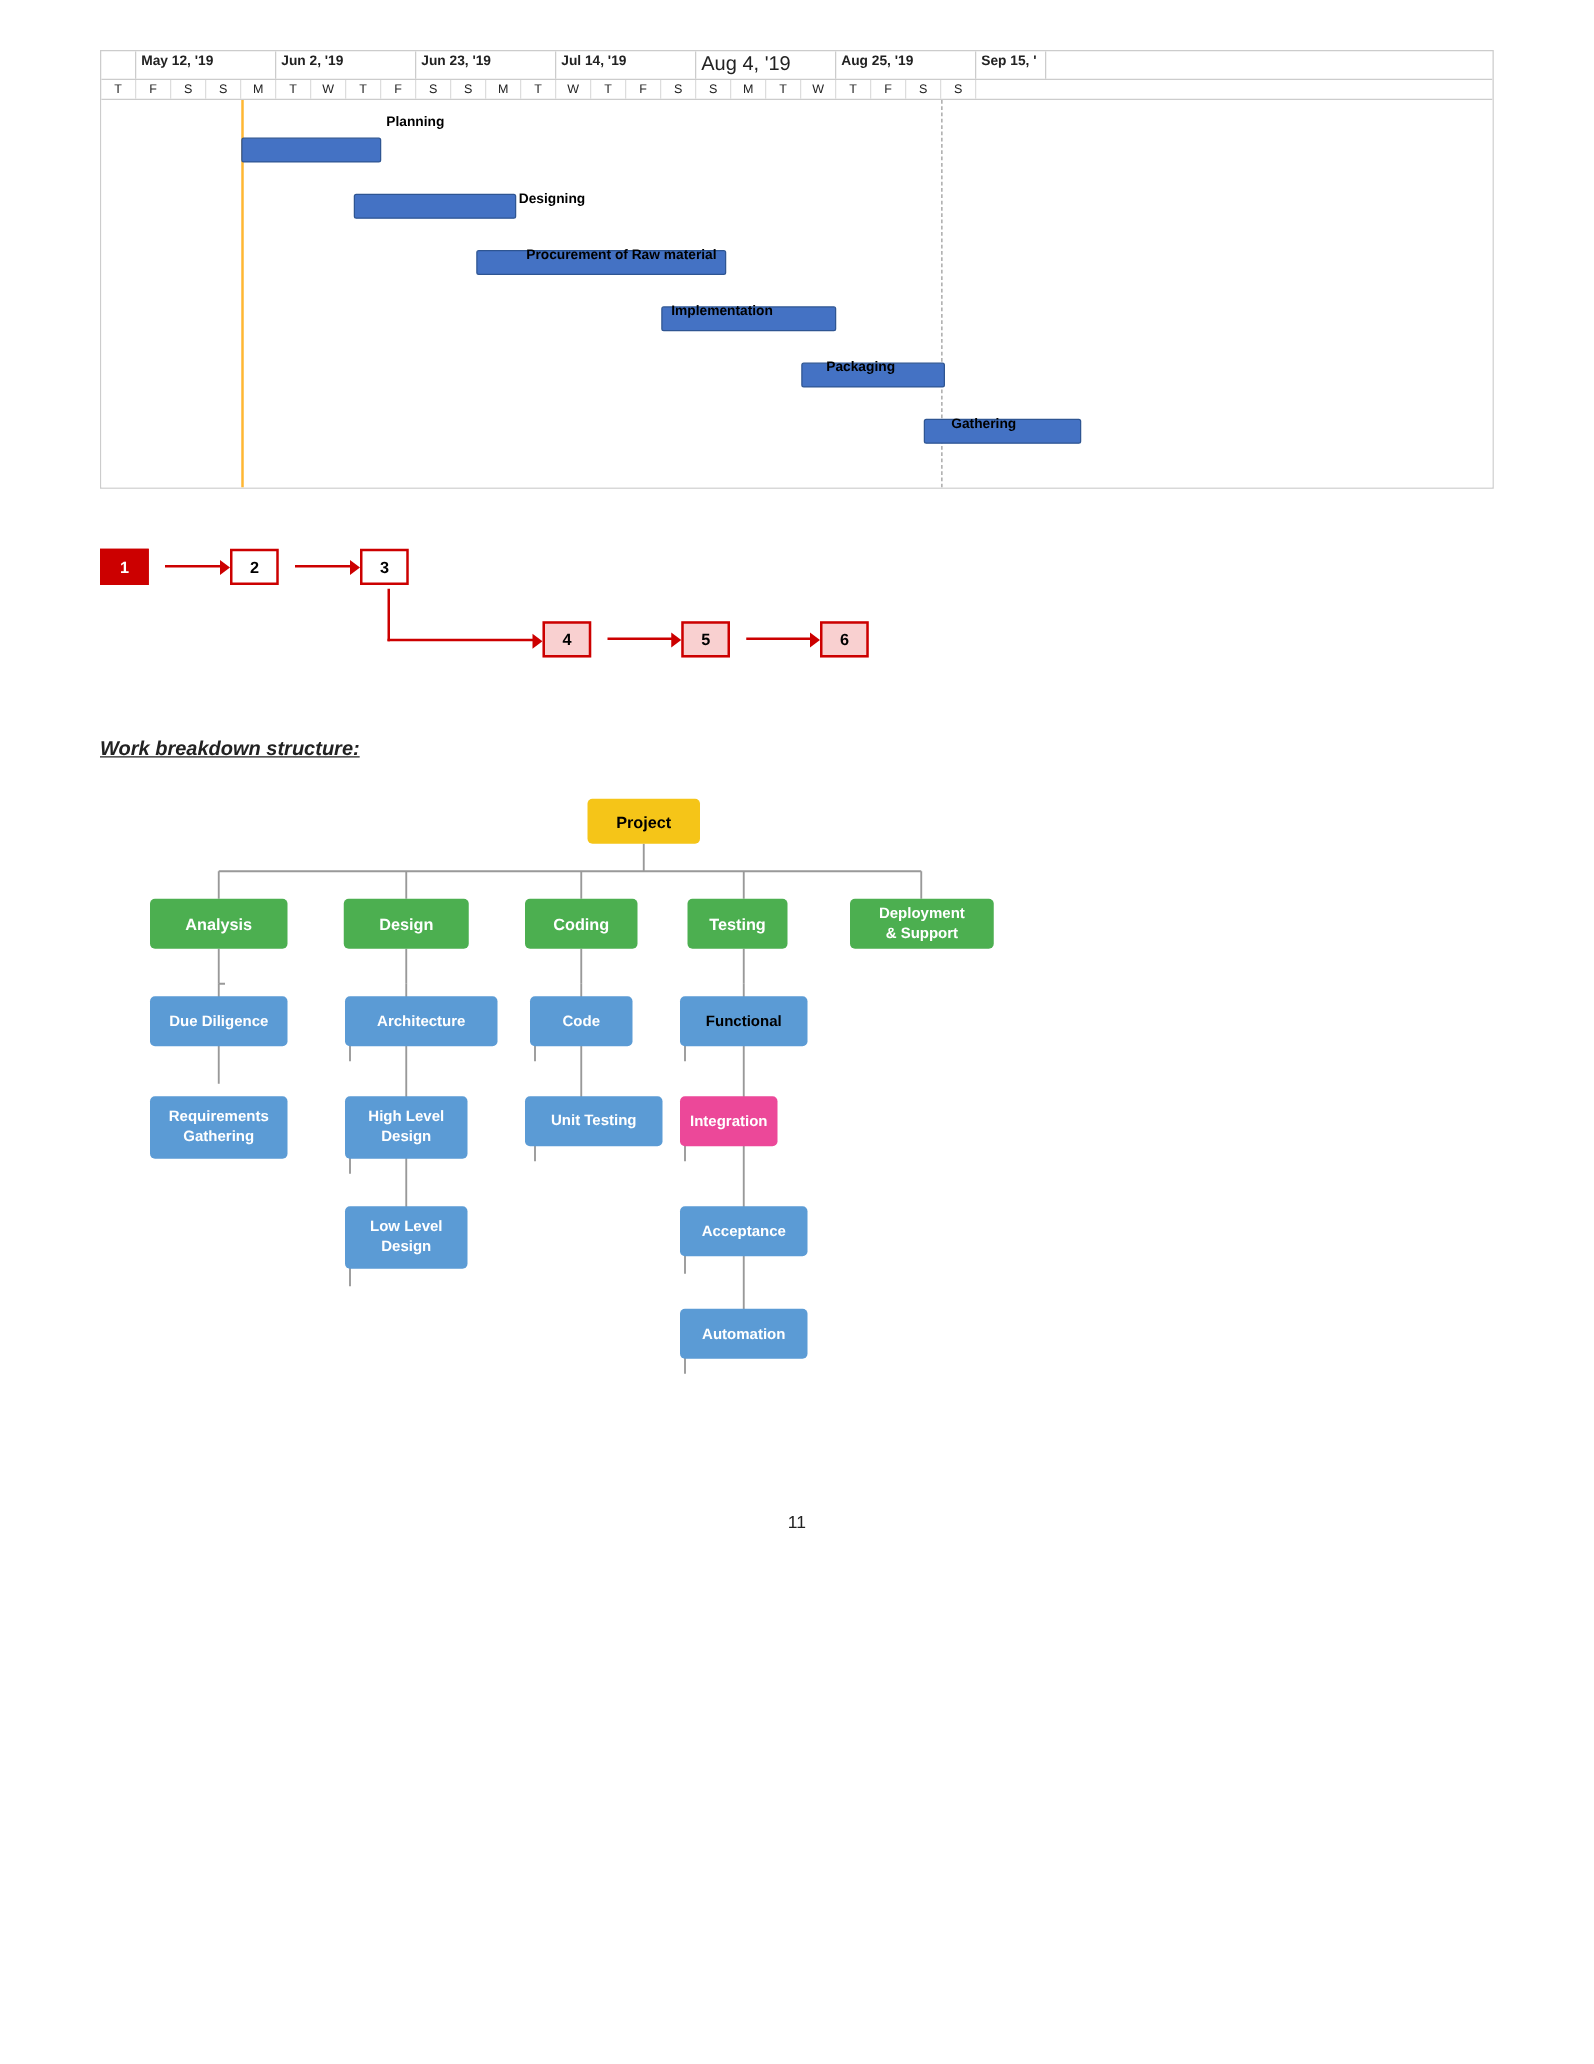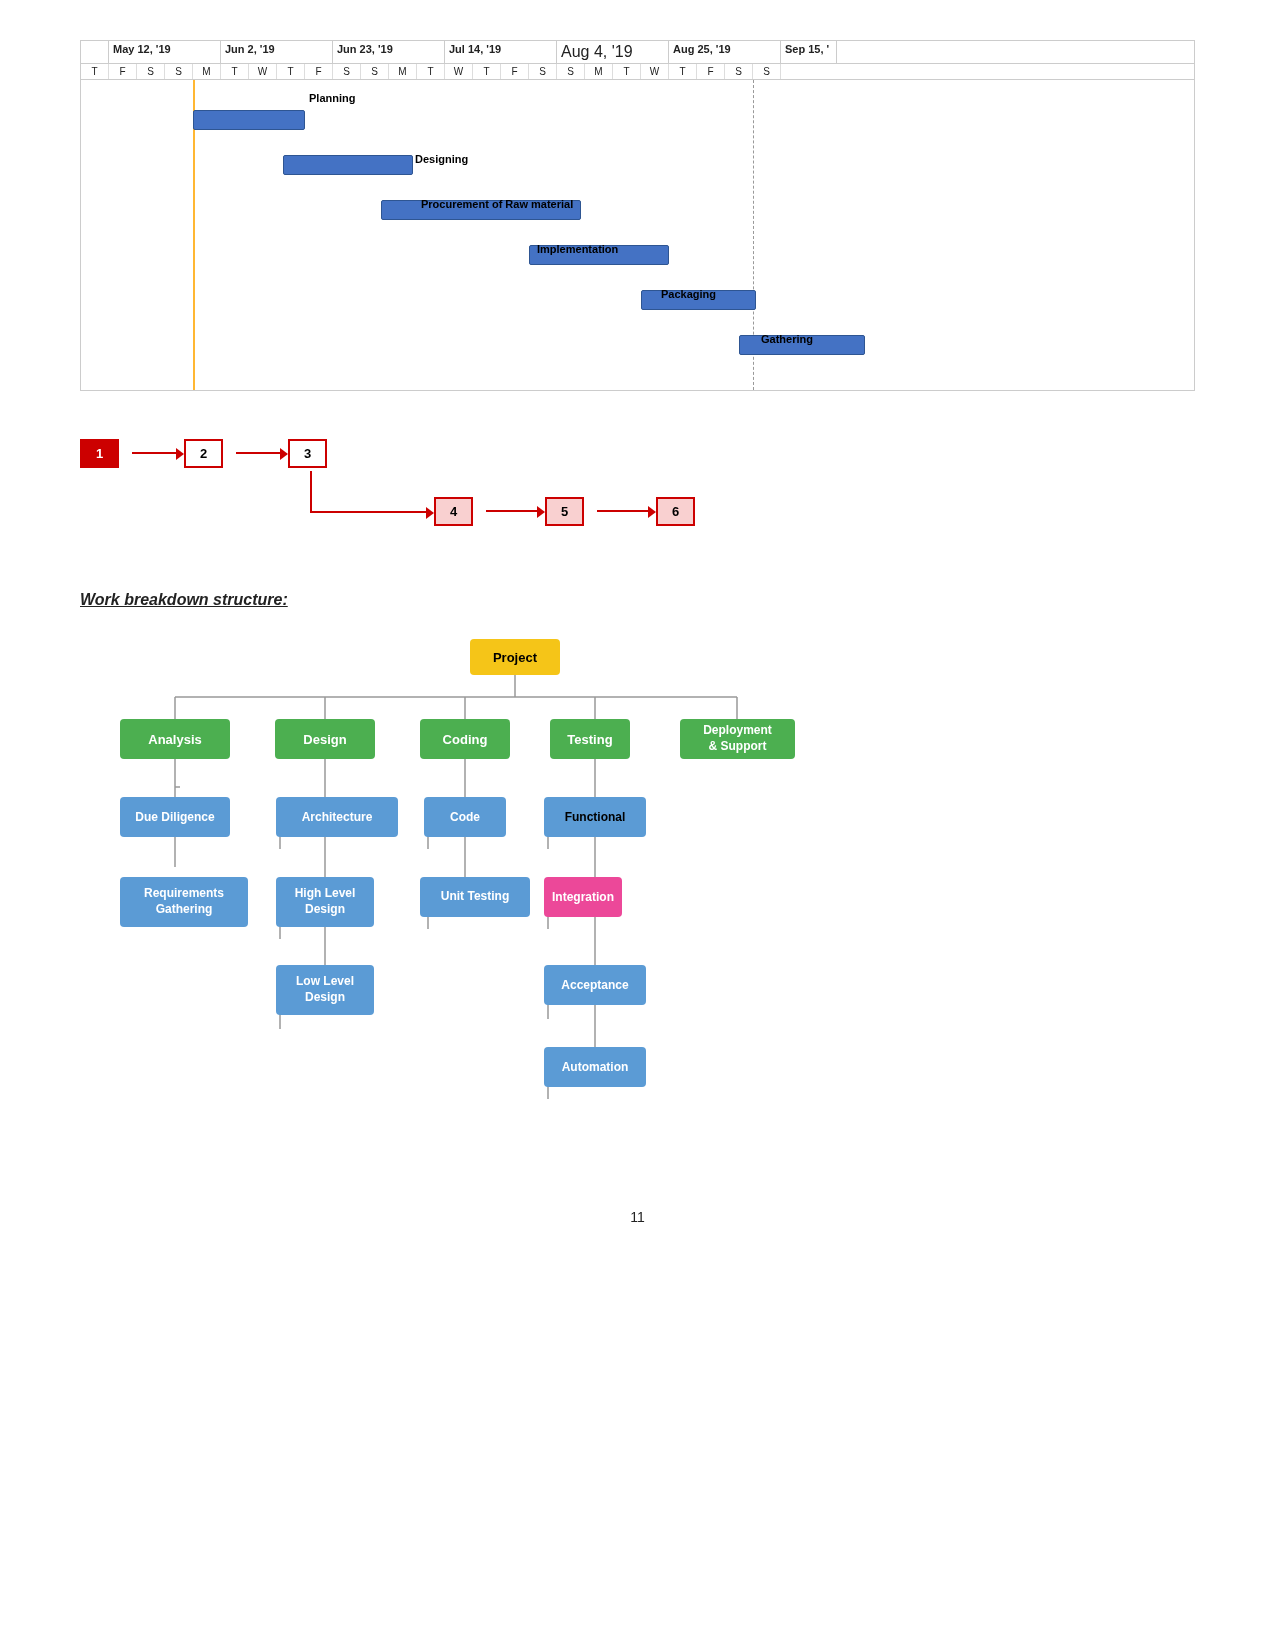--- a/index.html
+++ b/index.html
@@ -188,21 +188,21 @@
   <div style="position:absolute;left:600px;top:80px;width:115px;height:40px;background:#4CAF50;border-radius:4px;display:flex;align-items:center;justify-content:center;font-size:12px;font-weight:bold;color:#fff;text-align:center;line-height:1.3;">Deployment<br>&amp; Support</div>
 
   <div style="position:absolute;left:40px;top:158px;width:110px;height:40px;background:#5B9BD5;border-radius:4px;display:flex;align-items:center;justify-content:center;font-size:12px;font-weight:bold;color:#fff;text-align:center;">Due Diligence</div>
 
   <div style="position:absolute;left:196px;top:158px;width:122px;height:40px;background:#5B9BD5;border-radius:4px;display:flex;align-items:center;justify-content:center;font-size:12px;font-weight:bold;color:#fff;">Architecture</div>
 
   <div style="position:absolute;left:344px;top:158px;width:82px;height:40px;background:#5B9BD5;border-radius:4px;display:flex;align-items:center;justify-content:center;font-size:12px;font-weight:bold;color:#fff;">Code</div>
 
   <div style="position:absolute;left:464px;top:158px;width:102px;height:40px;background:#5B9BD5;border-radius:4px;display:flex;align-items:center;justify-content:center;font-size:12px;font-weight:bold;color:#000000;">Functional</div>
 
-  <div style="position:absolute;left:40px;top:238px;width:128px;height:50px;background:#5B9BD5;border-radius:4px;display:flex;align-items:center;justify-content:center;font-size:12px;font-weight:bold;color:#fff;text-align:center;line-height:1.3;">Requirements<br>Gathering</div>
+  <div style="position:absolute;left:40px;top:238px;width:110px;height:50px;background:#5B9BD5;border-radius:4px;display:flex;align-items:center;justify-content:center;font-size:12px;font-weight:bold;color:#fff;text-align:center;line-height:1.3;">Requirements<br>Gathering</div>
 
   <div style="position:absolute;left:196px;top:238px;width:98px;height:50px;background:#5B9BD5;border-radius:4px;display:flex;align-items:center;justify-content:center;font-size:12px;font-weight:bold;color:#fff;text-align:center;line-height:1.3;">High Level<br>Design</div>
 
   <div style="position:absolute;left:340px;top:238px;width:110px;height:40px;background:#5B9BD5;border-radius:4px;display:flex;align-items:center;justify-content:center;font-size:12px;font-weight:bold;color:#fff;text-align:center;line-height:1.3;">Unit Testing</div>
 
   <div style="position:absolute;left:464px;top:238px;width:78px;height:40px;background:#ec4899;border-radius:4px;display:flex;align-items:center;justify-content:center;font-size:12px;font-weight:bold;color:#fff;">Integration</div>
 
   <div style="position:absolute;left:196px;top:326px;width:98px;height:50px;background:#5B9BD5;border-radius:4px;display:flex;align-items:center;justify-content:center;font-size:12px;font-weight:bold;color:#fff;text-align:center;line-height:1.3;">Low Level<br>Design</div>
 
   <div style="position:absolute;left:464px;top:326px;width:102px;height:40px;background:#5B9BD5;border-radius:4px;display:flex;align-items:center;justify-content:center;font-size:12px;font-weight:bold;color:#fff;">Acceptance</div>

